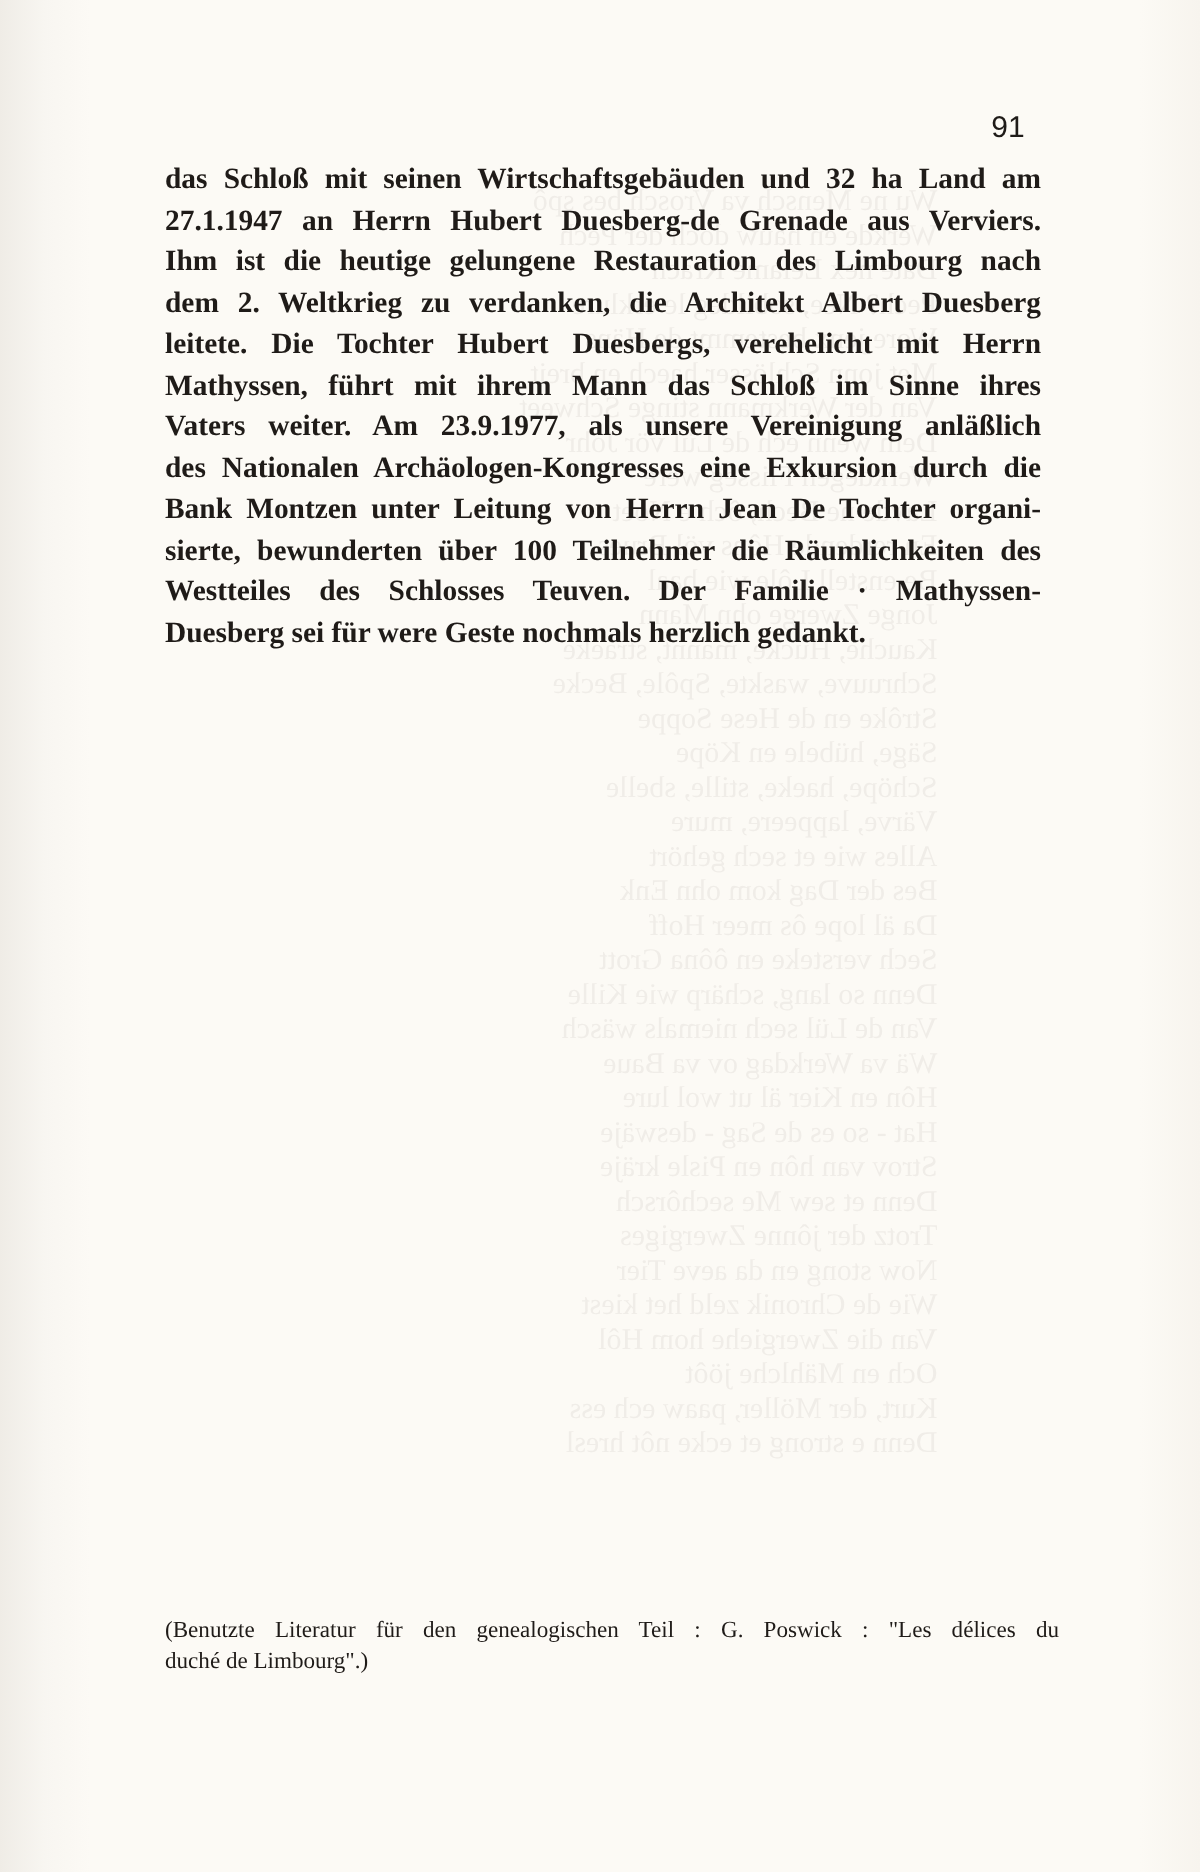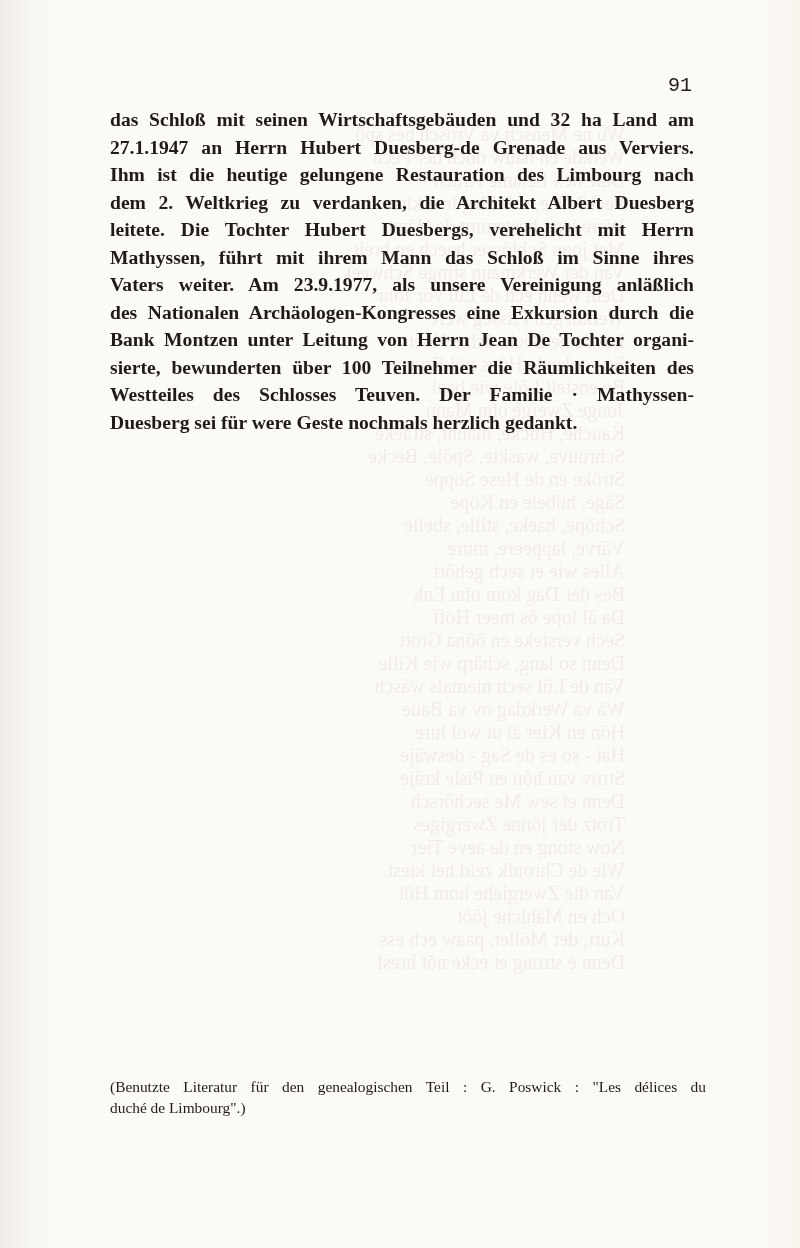--- a/index.html
+++ b/index.html
@@ -32,22 +32,22 @@
       transform: scaleX(-1);
       white-space: pre;
       pointer-events: none;
       overflow: hidden;
     }
     .page-number {
       position: absolute;
       top: 74px;
       left: 652px;
       width: 40px;
-      text-align: right;
-      font-family: Liberation Mono, monospace;
+      text-align: center;
+      font-family: Liberation Sans, sans-serif;
       font-size: 20px;
       color: #1f1b18;
     }
     .body-text {
       position: absolute;
       top: 106px;
       left: 110px;
       width: 584px;
       font-family: "Liberation Serif", serif;
       font-size: 19.6px;

